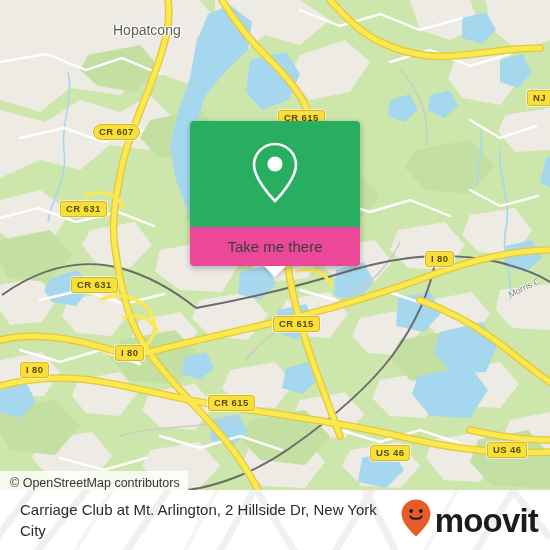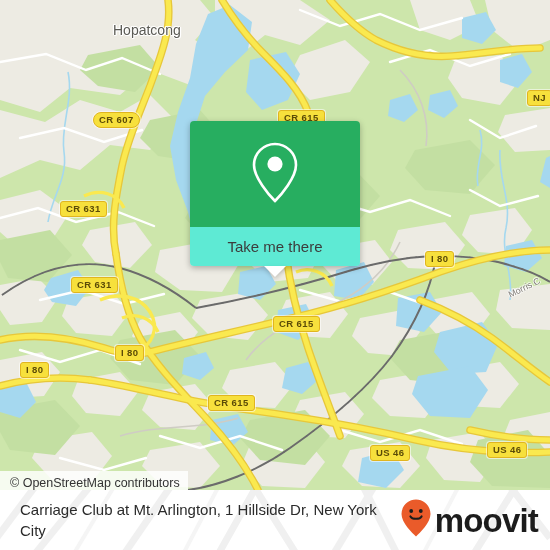--- a/index.html
+++ b/index.html
@@ -104,21 +104,21 @@
   .popup-top {
     height: 106px;
     background: #27ae60;
     border-radius: 4px 4px 0 0;
     display: flex;
     align-items: center;
     justify-content: center;
   }
   .popup-bottom {
     height: 39px;
-    background: #5eead4;
+    background: #ec4899;
     border-radius: 0 0 4px 4px;
     display: flex;
     align-items: center;
     justify-content: center;
     position: relative;
   }
   .popup-cta {
     color: #3c3c3c;
     font-size: 15px;
     white-space: nowrap;
@@ -348,21 +348,21 @@
           <path d="M122,318 C136,312 152,318 158,332"></path>
           <path d="M296,272 C310,266 326,272 332,286"></path>
           <path d="M84,196 C100,188 118,194 124,208"></path>
         </g>
       </g>
     </svg>
 
     <div class="place-label" style="left:113px; top:22px;">Hopatcong</div>
     <div class="canal-label" style="left:509px; top:290px;">Morris C</div>
 
-    <div class="shield" style="left:93px;  top:112px;border-radius:8px;">CR 607</div>
+    <div class="shield" style="left:93px;  top:124px;border-radius:8px;">CR 607</div>
     <div class="shield" style="left:278px; top:110px;">CR 615</div>
     <div class="shield" style="left:527px; top:90px;">NJ</div>
     <div class="shield" style="left:60px;  top:201px;">CR 631</div>
     <div class="shield" style="left:71px;  top:277px;">CR 631</div>
     <div class="shield" style="left:425px; top:251px;">I 80</div>
     <div class="shield" style="left:273px; top:316px;">CR 615</div>
     <div class="shield" style="left:115px; top:345px;">I 80</div>
     <div class="shield" style="left:20px;  top:362px;">I 80</div>
     <div class="shield" style="left:208px; top:395px;">CR 615</div>
     <div class="shield" style="left:370px; top:445px;">US 46</div>
@@ -399,21 +399,21 @@
         <path d="M470,70 L520,-10"></path>
         <path d="M505,-10 L550,48"></path>
       </g>
       <g stroke="#f5f5f5" stroke-width="4" fill="none">
         <path d="M70,70 L118,-10"></path>
         <path d="M180,70 L222,-10"></path>
         <path d="M420,70 L462,-10"></path>
       </g>
     </svg>
     <div class="footer-inner">
-      <div class="footer-title">Carriage Club at Mt. Arlington, 1 Hillside Dr, New York City</div>
+      <div class="footer-title">Carriage Club at Mt. Arlington, 2 Hillside Dr, New York City</div>
       <div class="brand">
         <span>
           <svg width="30" height="38" viewBox="0 0 30 38" aria-hidden="true">
             <path d="M15 0.5 C6.99 0.5 0.5 6.99 0.5 15 C0.5 23.9 11.2 33.8 15 37.5 C18.8 33.8 29.5 23.9 29.5 15 C29.5 6.99 23.01 0.5 15 0.5 Z" fill="#ea5b2a"></path>
             <circle cx="10.2" cy="12" r="1.9" fill="#1c1c1c"></circle>
             <circle cx="19.8" cy="12" r="1.9" fill="#1c1c1c"></circle>
             <path d="M9.4 17.4 C11.2 20.6 18.8 20.6 20.6 17.4" stroke="#1c1c1c" stroke-width="2" fill="none" stroke-linecap="round"></path>
           </svg>
         </span>
         <span class="brand-wordmark">moovit</span>

